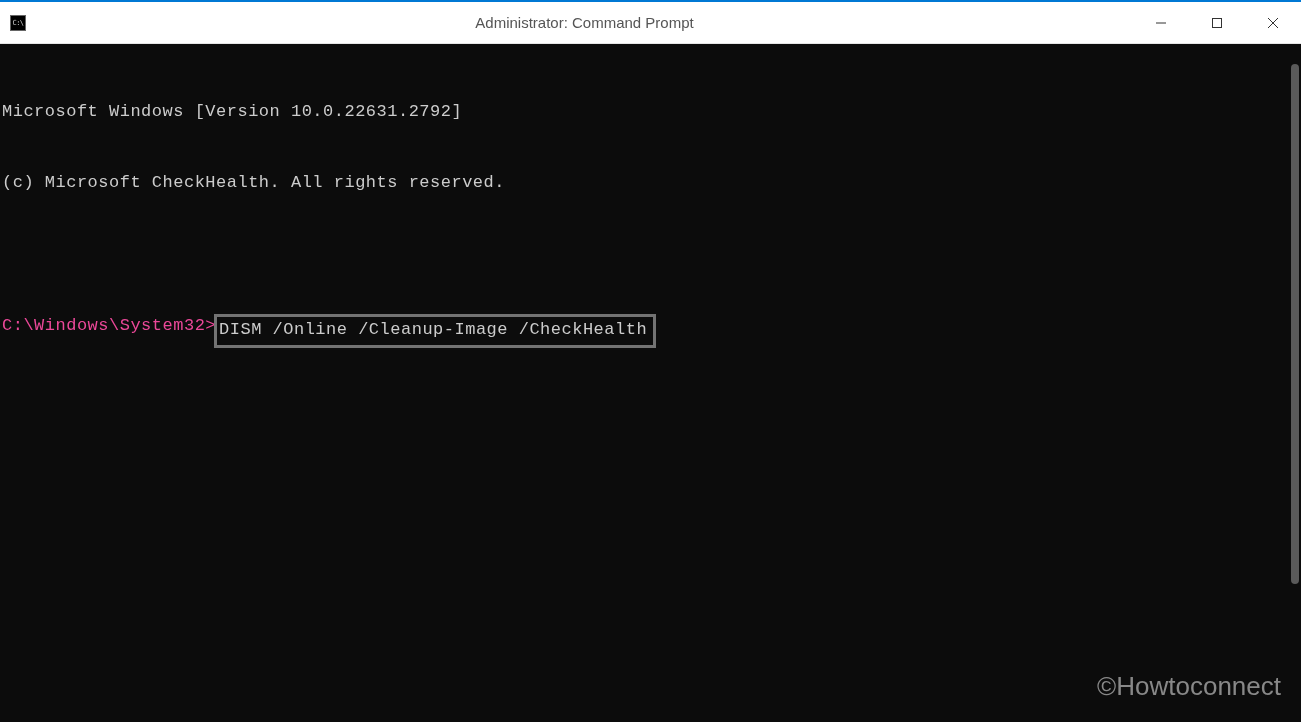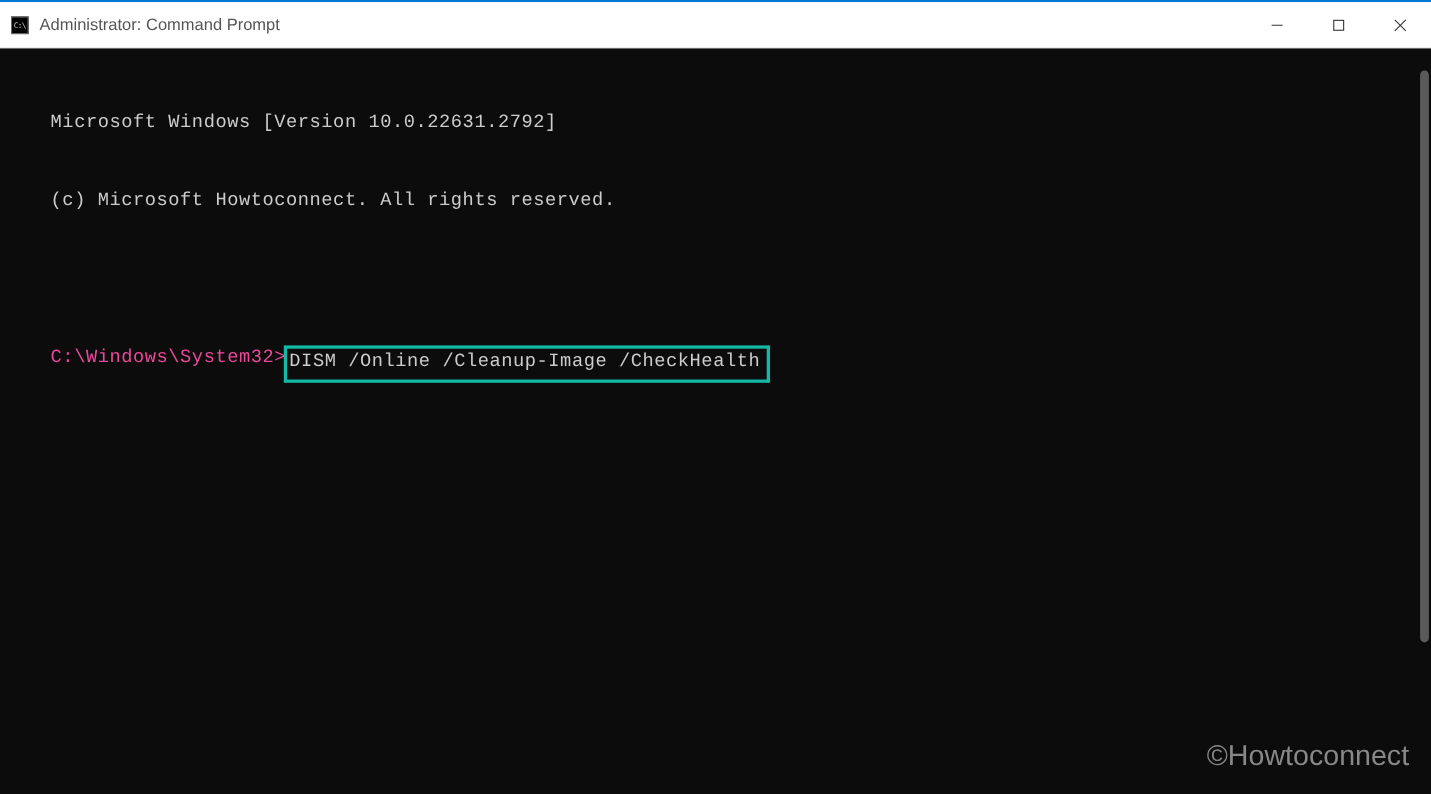--- a/index.html
+++ b/index.html
@@ -45,20 +45,21 @@
       color: #cccccc;
       font-size: 7px;
       font-family: monospace;
       letter-spacing: -0.5px;
     }
     .titlebar-title {
       color: #555555;
       font-size: 15px;
       font-weight: 400;
       flex: 1;
+      text-align: center;
     }
     .window-controls {
       display: flex;
       height: 100%;
     }
     .window-control {
       width: 56px;
       height: 100%;
       display: flex;
       align-items: center;
@@ -69,41 +70,40 @@
       width: 12px;
       height: 12px;
     }
     .terminal-area {
       flex: 1;
       background: #0c0c0c;
       position: relative;
       overflow: hidden;
     }
     .terminal-content {
-      padding: 8px 14px;
+      padding: 8px 2px;
       font-family: 'Consolas', 'Courier New', monospace;
       font-size: 17px;
       color: #cccccc;
       line-height: 1.4;
       white-space: pre;
       letter-spacing: 0.5px;
-      margin-left: 32px;
     }
     .terminal-line {
       display: block;
     }
     .prompt-line {
       display: flex;
       position: relative;
     }
     .prompt-path {
       color: #ec4899;
     }
     .command-highlight {
-      border: 3px solid #14b8a6;
+      border: 3px solid #737373;
       padding: 1px 6px 3px 2px;
       margin-left: -2px;
       display: inline-block;
     }
     .command-text {
       color: #cccccc;
     }
     .scrollbar {
       position: absolute;
       right: 2px;
@@ -146,20 +146,20 @@
         <svg viewBox="0 0 12 12">
           <line x1="1" y1="1" x2="11" y2="11" stroke="#333" stroke-width="1"></line>
           <line x1="11" y1="1" x2="1" y2="11" stroke="#333" stroke-width="1"></line>
         </svg>
       </div>
     </div>
   </div>
   <div class="terminal-area">
     <div class="terminal-content">
       <span class="terminal-line">Microsoft Windows [Version 10.0.22631.2792]</span>
-      <span class="terminal-line">(c) Microsoft Howtoconnect. All rights reserved.</span>
+      <span class="terminal-line">(c) Microsoft CheckHealth. All rights reserved.</span>
       <span class="terminal-line"> </span>
       <div class="prompt-line"><span class="prompt-path">C:\Windows\System32&gt;</span><span class="command-highlight"><span class="command-text">DISM /Online /Cleanup-Image /CheckHealth</span></span></div>
     </div>
     <div class="scrollbar"></div>
     <div class="watermark">©Howtoconnect</div>
   </div>
 </div>
 
 </body></html>

